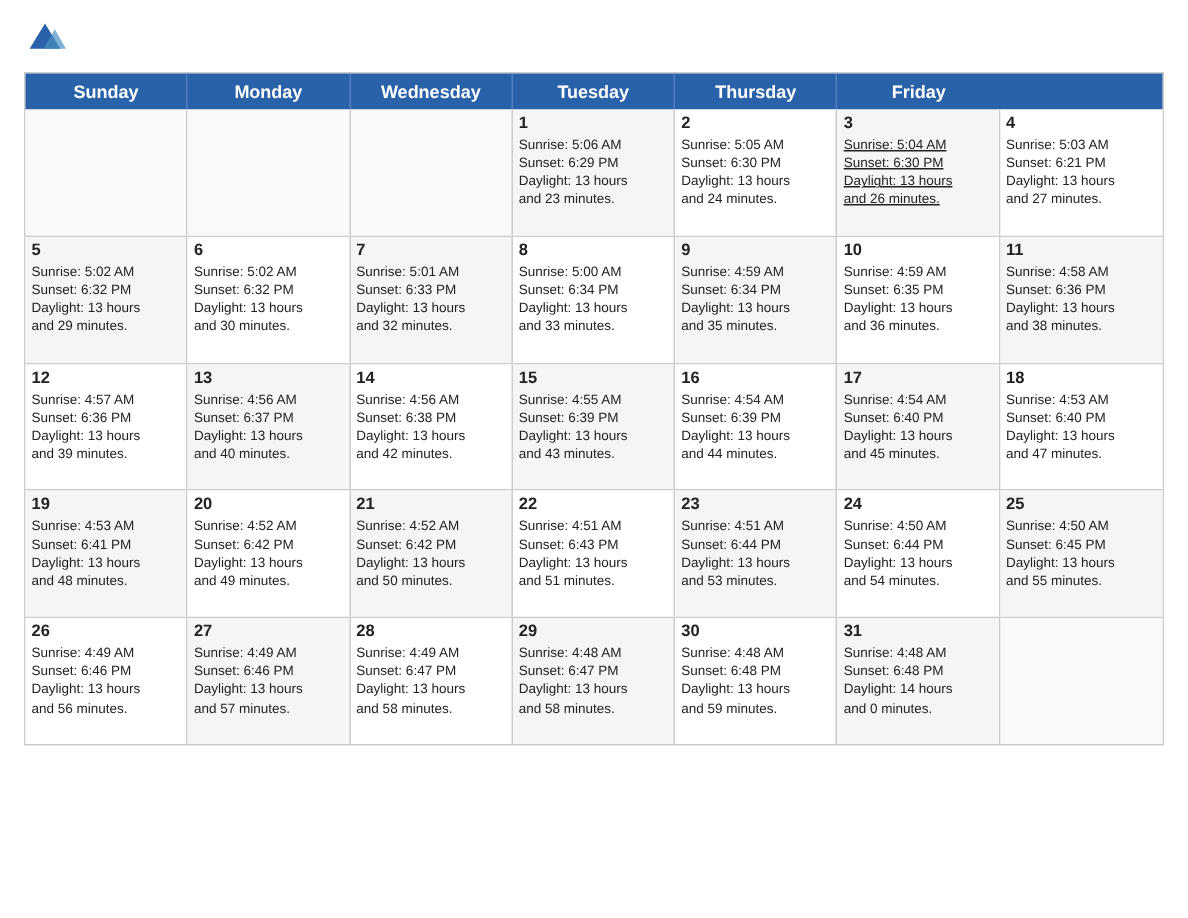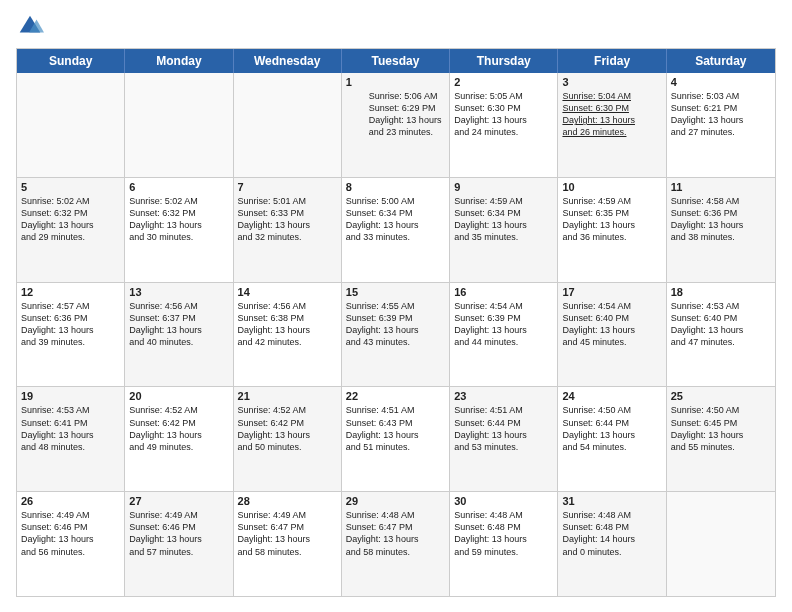--- a/index.html
+++ b/index.html
@@ -5,21 +5,21 @@
     * { margin: 0; padding: 0; box-sizing: border-box; }
     body {
       font-family: Arial, sans-serif;
       background: #fff;
       width: 792px;
       height: 612px;
       overflow: hidden;
     }
     .page {
       width: 792px;
-      height: 597px;
+      height: 497px;
       padding: 12px 16px 0 16px;
       display: flex;
       flex-direction: column;
     }
     .header {
       display: flex;
       justify-content: space-between;
       align-items: flex-start;
       margin-bottom: 8px;
     }
@@ -129,30 +129,29 @@
   </div>
 
   <div class="calendar">
     <div class="day-headers">
     <div class="day-header">Sunday</div>
         <div class="day-header">Monday</div>
         <div class="day-header">Wednesday</div>
         <div class="day-header">Tuesday</div>
         <div class="day-header">Thursday</div>
         <div class="day-header">Friday</div>
-        <div class="day-header">Saturday</div>
       </div>
     <div class="calendar-body">
     <div class="week-row">
           <div class="day-cell empty"></div>
           <div class="day-cell empty"></div>
           <div class="day-cell empty"></div>
           <div class="day-cell light-bg">
             <span class="day-num">1</span>
-            <div class="day-info" style="white-space: pre-line; margin-left: 23px;">Sunrise: 5:06 AM
+            <div class="day-info" style="white-space: pre-line;">Sunrise: 5:06 AM
 Sunset: 6:29 PM
 Daylight: 13 hours
 and 23 minutes.</div>
           </div>
           <div class="day-cell">
             <span class="day-num">2</span>
             <div class="day-info" style="white-space: pre-line;">Sunrise: 5:05 AM
 Sunset: 6:30 PM
 Daylight: 13 hours
 and 24 minutes.</div>

